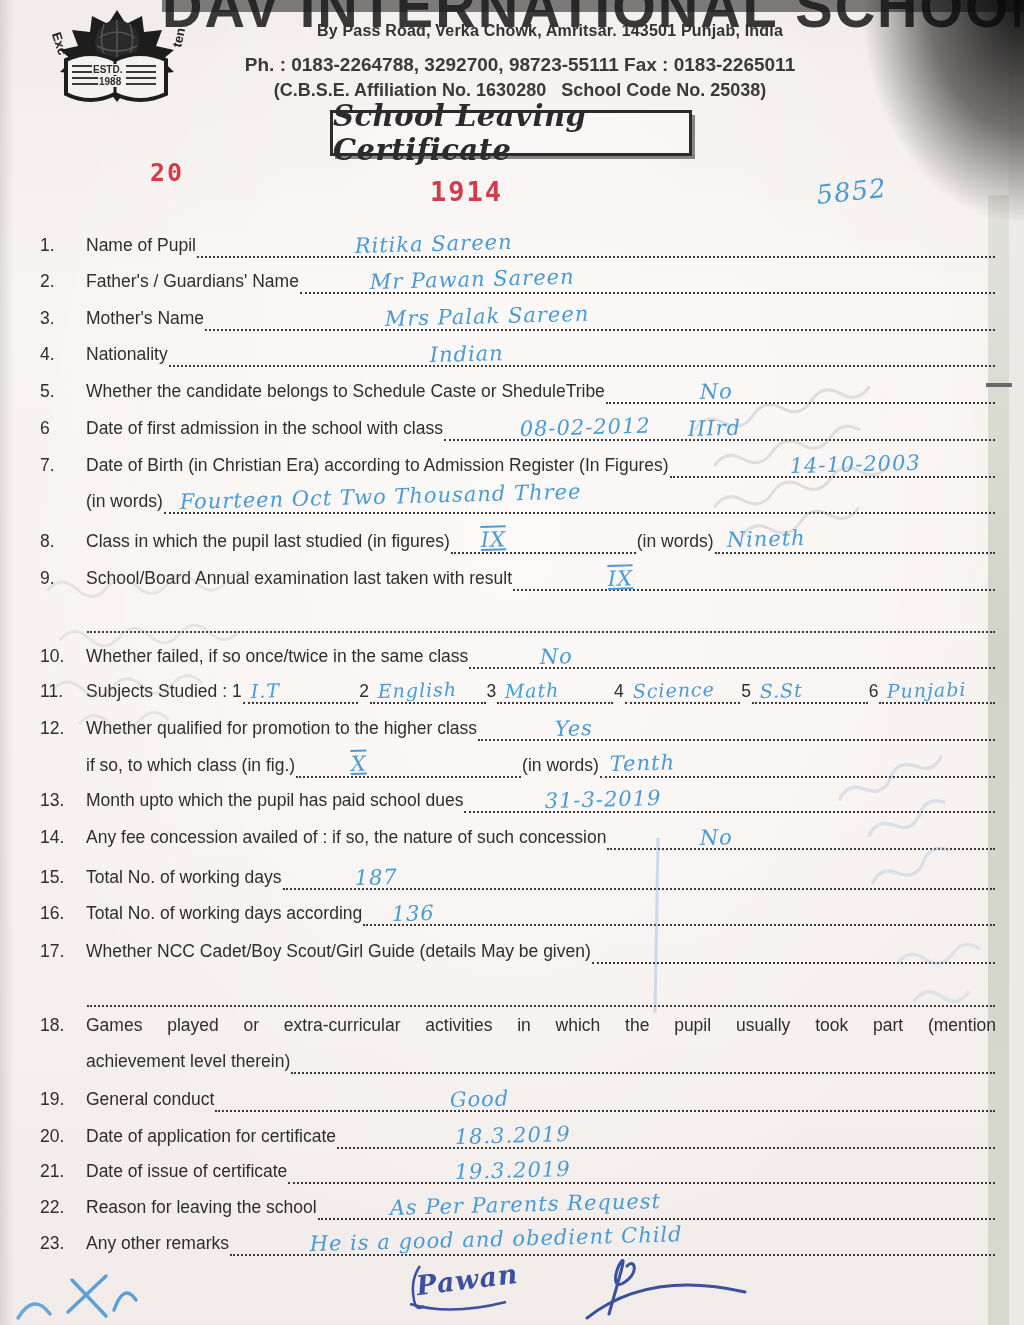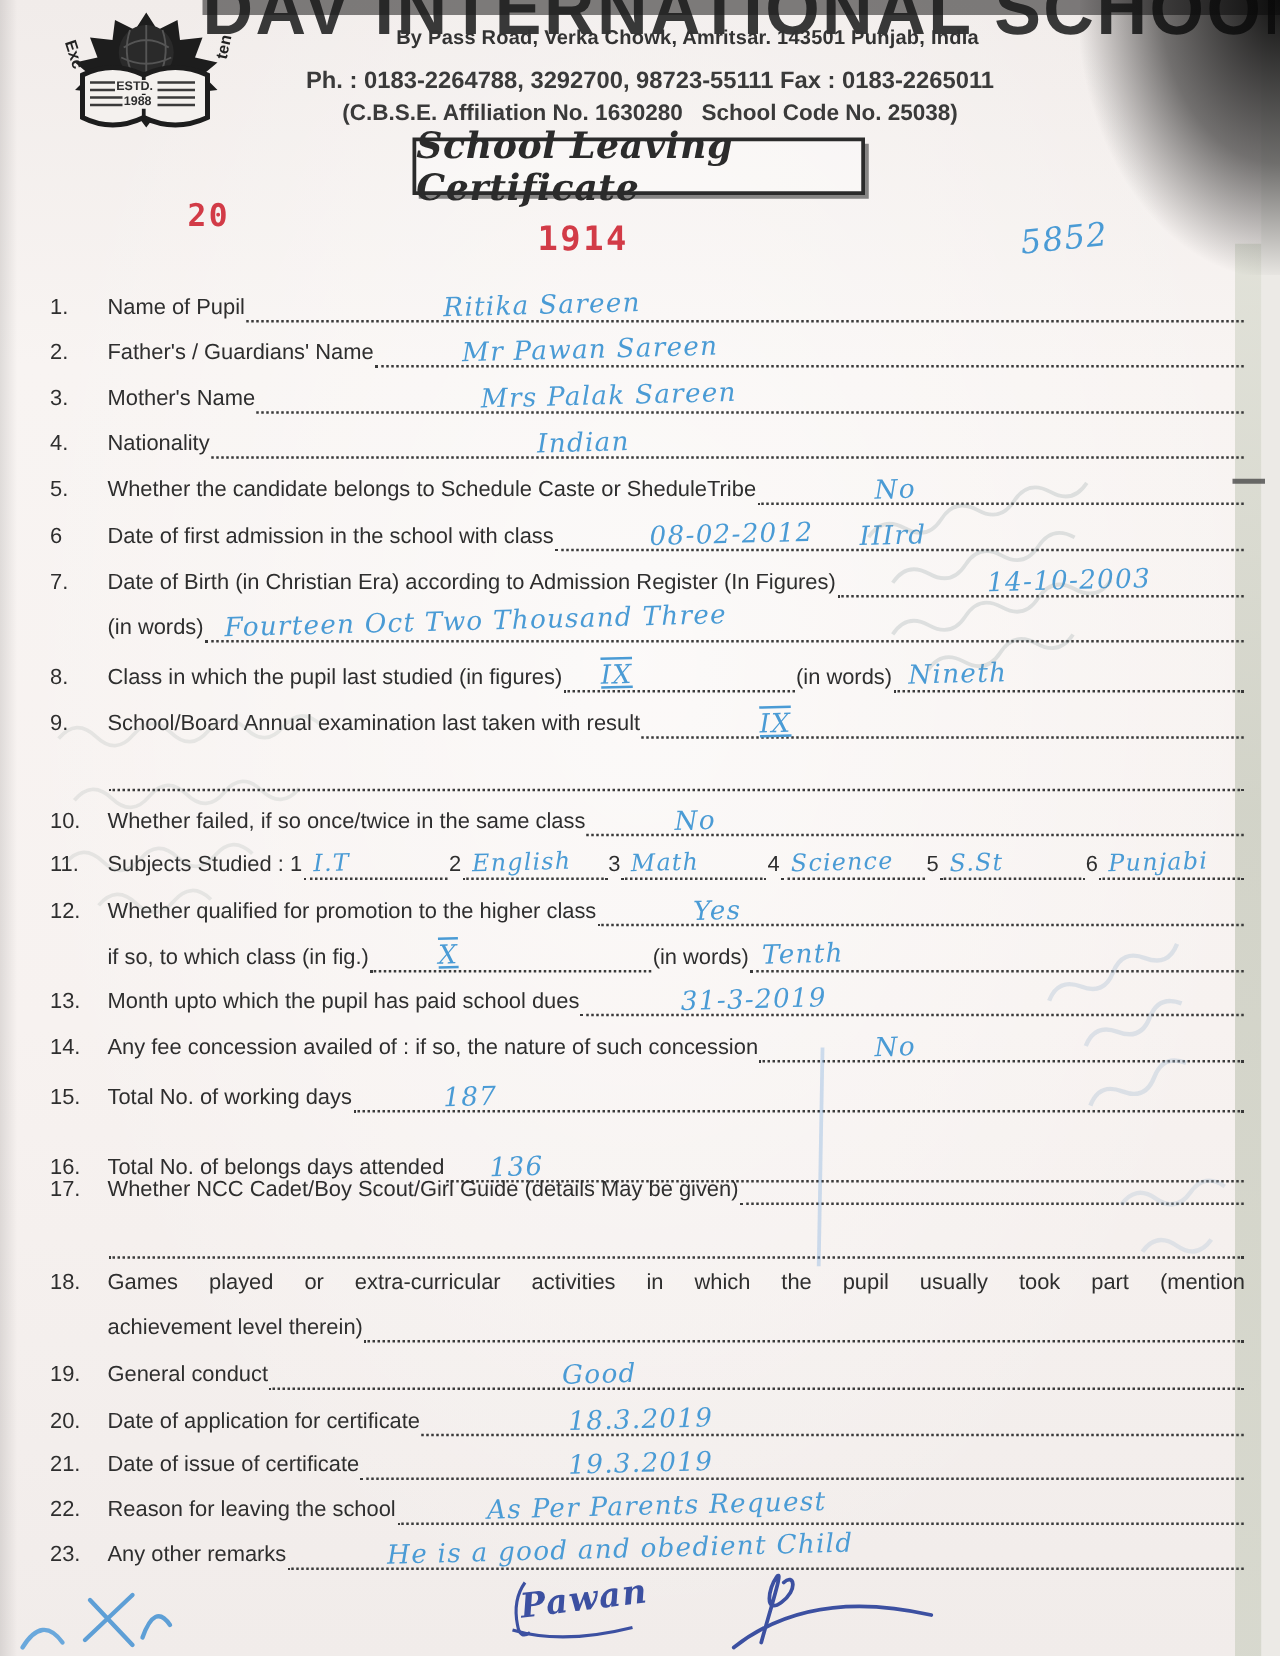--- a/index.html
+++ b/index.html
@@ -268,23 +268,23 @@
     <span class="hw" style="left:660px">No</span>
   </div>
 
   <div class="row" style="top:860px">
     <span class="no">15.</span>
     <span class="lbl">Total No. of working days</span>
     <span class="dots"></span>
     <span class="hw" style="left:315px">187</span>
   </div>
 
-  <div class="row" style="top:916px">
+  <div class="row" style="top:896px">
     <span class="no">16.</span>
-    <span class="lbl">Total No. of belongs days attended</span>
+    <span class="lbl">Total No. of working days according</span>
     <span class="dots"></span>
     <span class="hw" style="left:352px">136</span>
   </div>
 
   <div class="row" style="top:934px">
     <span class="no">17.</span>
     <span class="lbl">Whether NCC Cadet/Boy Scout/Girl Guide (details May be given)</span>
     <span class="dots"></span>
   </div>
 

